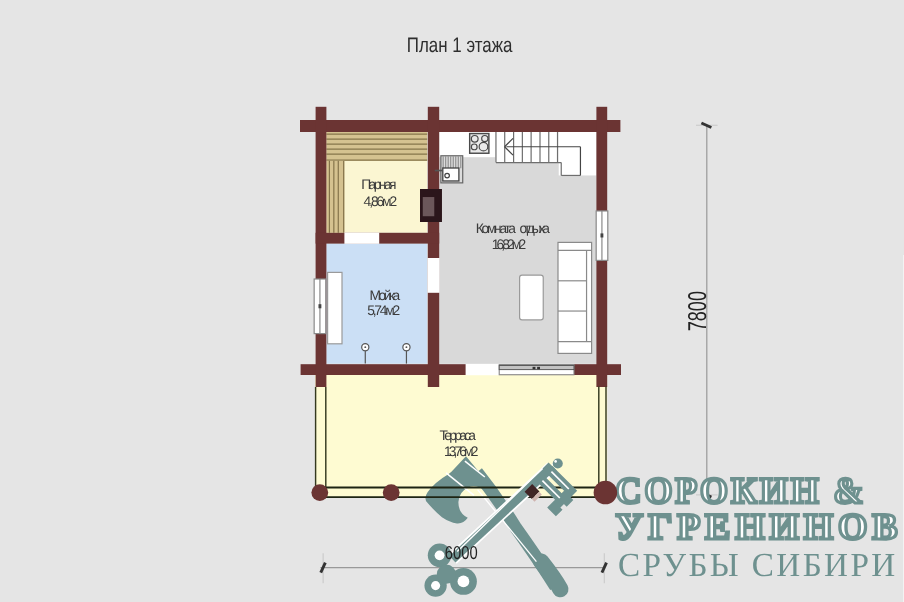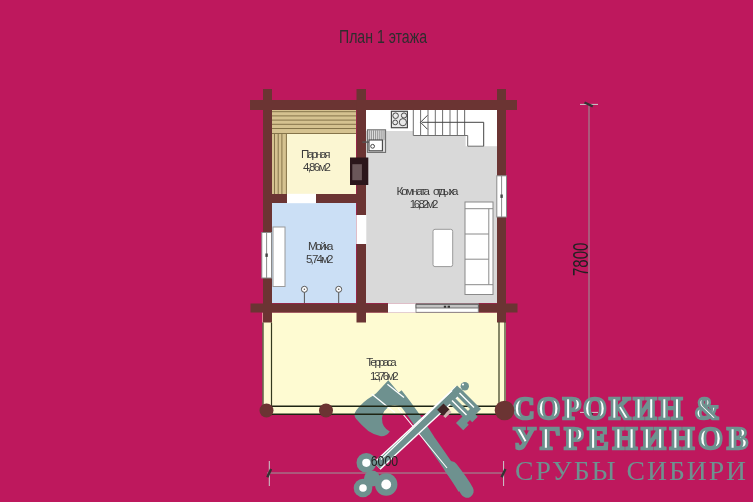--- a/index.html
+++ b/index.html
@@ -1,16 +1,16 @@
 <!DOCTYPE html>
 <html><head>
 <meta charset="utf-8">
 <style>
   html,body{margin:0;padding:0;background:#ffffff;}
-  #page{position:relative;width:753px;height:502px;background:#be185d;overflow:hidden;
+  #page{position:relative;width:753px;height:502px;background:#e5e5e5;overflow:hidden;
         font-family:"Liberation Sans", sans-serif;}
   svg{position:absolute;top:0;left:0;}
 </style>
 </head>
 <body>
 <div id="page">
 <svg width="753" height="502" viewBox="0 0 753 502">
 
   <text x="339" y="43" font-size="17.5" fill="#2e2e2e" textLength="88" lengthAdjust="spacingAndGlyphs" font-family="Liberation Sans, sans-serif">План 1 этажа</text>
 

